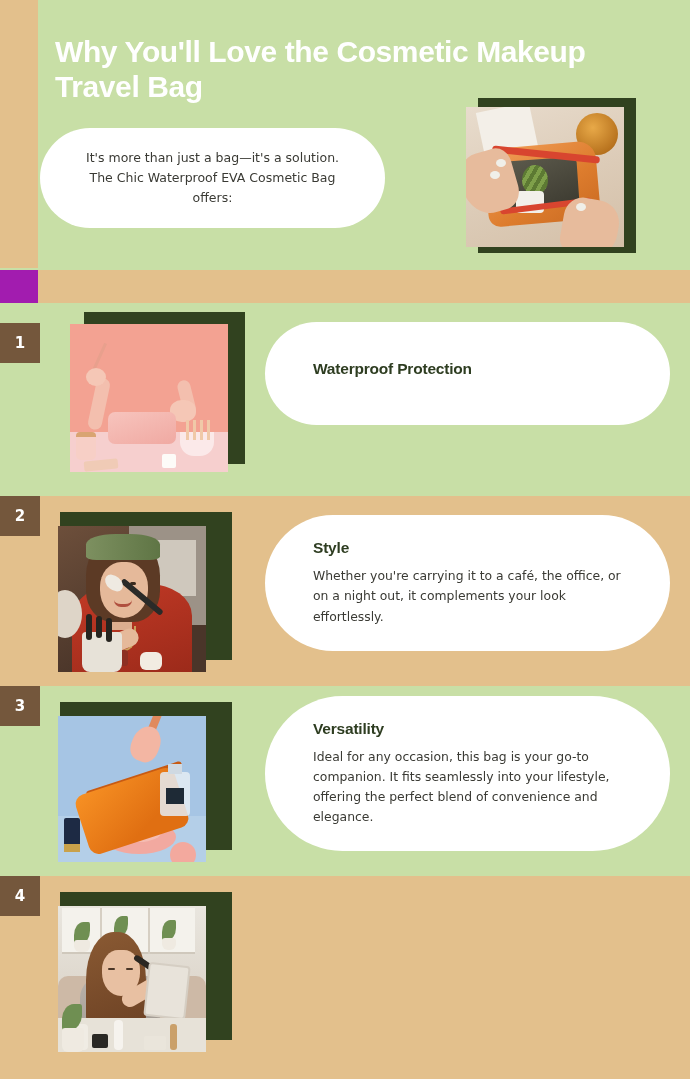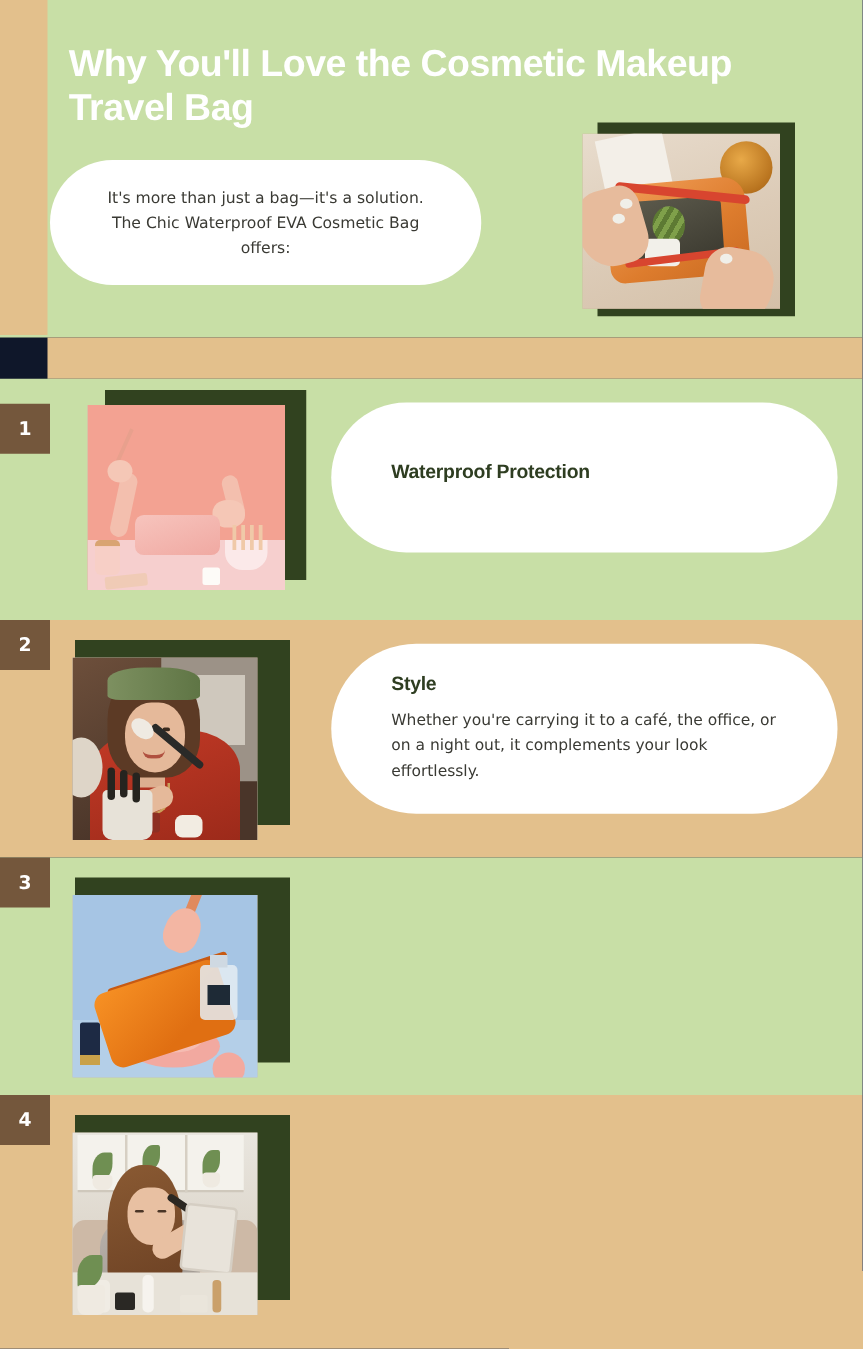--- a/index.html
+++ b/index.html
@@ -3,21 +3,21 @@
 <meta charset="utf-8">
 <style>
   * { margin:0; padding:0; box-sizing:border-box; }
   html,body{ background:#ffffff; }
   body{
     width:690px; height:1079px;
     font-family:"Liberation Sans", sans-serif;
     overflow:hidden; position:relative;
   }
 
-  .page{ position:relative; width:690px; height:1079px; background:#0f172a; overflow:hidden; }
+  .page{ position:relative; width:690px; height:1079px; background:#a21caf; overflow:hidden; }
 
   
   .band{ position:absolute; left:0; width:690px; }
   .band-green{ background:#c8dfa6; }
   .band-tan{ background:#e3c08c; }
 
   .left-strip{ position:absolute; left:0; top:0; width:38px; height:268px; background:#e3c08c; }
   .top-tan-bar{ position:absolute; left:38px; top:270px; width:652px; height:33px; background:#e3c08c; }
 
   
@@ -259,21 +259,21 @@
           <div class="s1-brush" style="left:2px;"></div>
           <div class="s1-brush" style="left:9px;"></div>
           <div class="s1-brush" style="left:16px;"></div>
           <div class="s1-brush" style="left:23px;"></div>
         </div>
         <div class="s1-cube"></div>
         <div class="s1-pal"></div>
       </div>
     </div>
 
-    <div class="card" style="left:265px;top:19px;width:405px;height:120px;">
+    <div class="card" style="left:265px;top:19px;width:405px;height:103px;">
       <h3>Waterproof Protection</h3>
     </div>
   </div>
 
   <div class="section" style="top:496px;height:190px;">
     <div class="badge" style="top:0;">2</div>
 
     <div class="photo-wrap" style="left:60px;top:16px;width:185px;height:160px;">
       <div class="photo-shadow" style="left:0;top:0;width:172px;height:148px;"></div>
       <div class="photo" style="left:-2px;top:14px;width:148px;height:146px;">
@@ -324,20 +324,24 @@
         <div class="s3-bag"></div>
         <div class="s3-perf"></div>
         <div class="s3-perfcap"></div>
         <div class="s3-perflbl"></div>
         <div class="s3-lip"></div>
         <div class="s3-lipb"></div>
         <div class="s3-ball"></div>
       </div>
     </div>
 
+    <div class="card" style="left:265px;top:10px;width:405px;height:155px;">
+      <h3>Versatility</h3>
+      <p>Ideal for any occasion, this bag is your go-to companion. It fits seamlessly into your lifestyle, offering the perfect blend of convenience and elegance.</p>
+    </div>
   </div>
 
   <div class="section" style="top:876px;height:203px;">
     <div class="badge" style="top:0;">4</div>
 
     <div class="photo-wrap" style="left:60px;top:16px;width:185px;height:160px;">
       <div class="photo-shadow" style="left:0;top:0;width:172px;height:148px;"></div>
       <div class="photo" style="left:-2px;top:14px;width:148px;height:146px;">
         <div class="s4-bg"></div>
         <div class="s4-win"></div>

